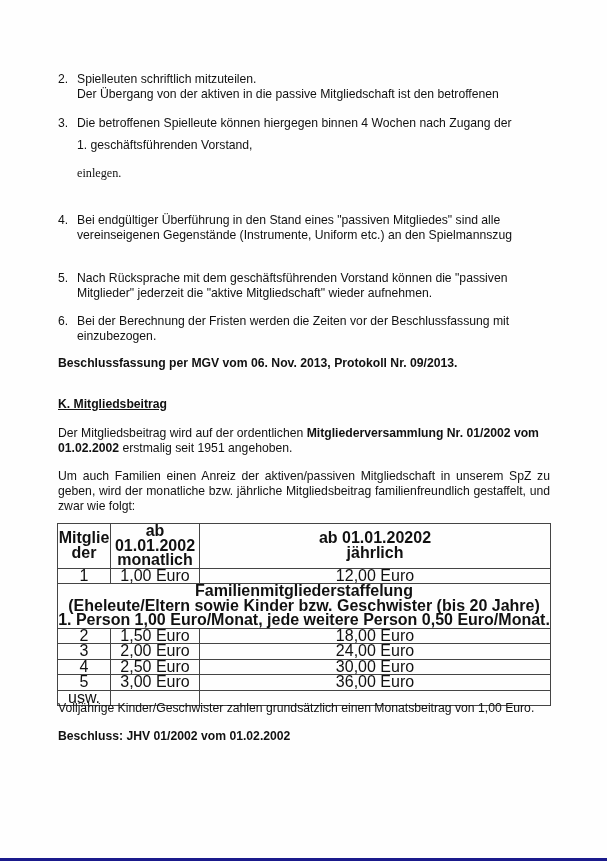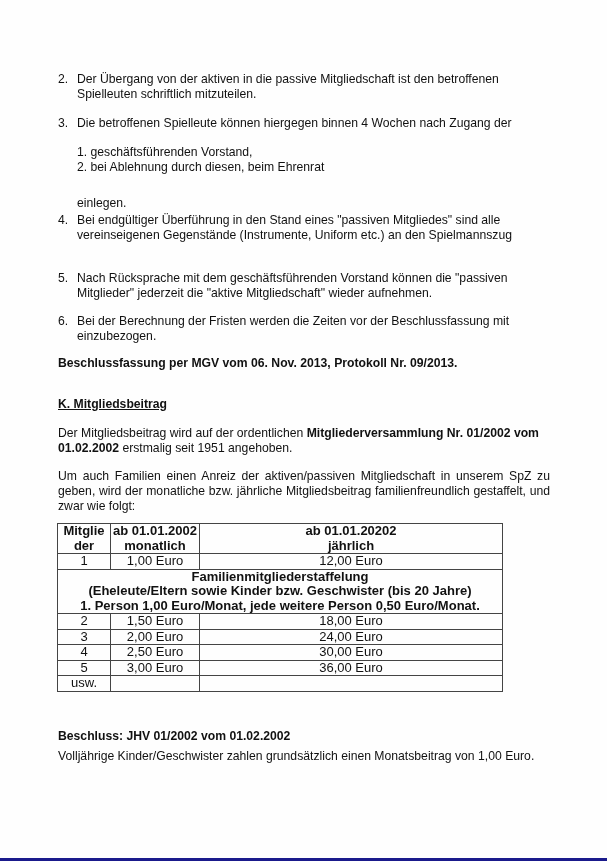--- a/index.html
+++ b/index.html
@@ -4,42 +4,41 @@
 <style>
   html, body { margin:0; padding:0; }
   body { width:607px; height:861px; background:#fefefe; position:relative; overflow:hidden;
          font-family:"Liberation Sans", sans-serif; color:#111; font-size:12.2px; line-height:15px; }
   .abs { position:absolute; }
   .item { position:absolute; left:58px; width:495px; }
   .item .num { position:absolute; left:0; top:0; }
   .item .txt { position:absolute; left:19px; top:0; width:476px; }
   .bold { font-weight:bold; }
   .just { text-align:justify; }
-  table.fees { position:absolute; left:57px; top:523px; width:446px; border-collapse:collapse; font-size:13px; }
+  table.fees { position:absolute; left:57px; top:523px; width:494px; border-collapse:collapse; font-size:16px; }
   table.fees td { border:1px solid #444; text-align:center; padding:0; line-height:14.5px; }
   .bottomline { position:absolute; left:0; top:858px; width:607px; height:3px; background:#1a1a8c; }
 </style>
 </head>
 <body>
 
 <div class="item" style="top:72px;">
   <span class="num">2.</span>
   <div class="txt">
+    <div>Spielleuten schriftlich mitzuteilen.</div>
     <div>Der Übergang von der aktiven in die passive Mitgliedschaft  ist den betroffenen</div>
-    <div>Spielleuten schriftlich mitzuteilen.</div>
   </div>
 </div>
 
 <div class="item" style="top:116px;">
   <span class="num">3.</span>
   <div class="txt">
     <div>Die betroffenen Spielleute können hiergegen binnen 4 Wochen nach Zugang der</div>
-    <div style="margin-top:14px;">1. geschäftsführenden Vorstand,</div>
-    <div>2. bei Ablehnung durch diesen, beim Ehrenrat</div>
-    <div style="margin-top:21px;">einlegen.</div>
+    <div style="margin-top:7px;">1. geschäftsführenden Vorstand,</div>
+    <div style="margin-top:13px;font-family:Liberation Serif, serif;">einlegen.</div>
   </div>
 </div>
 
 <div class="item" style="top:213px;">
   <span class="num">4.</span>
   <div class="txt">
     <div>Bei endgültiger Überführung in den Stand eines "passiven Mitgliedes"  sind alle</div>
     <div>vereinseigenen Gegenstände (Instrumente, Uniform etc.) an den Spielmannszug</div>
   </div>
 </div>
@@ -125,17 +124,17 @@
     <td>36,00 Euro</td>
   </tr>
   <tr>
     <td style="height:14.5px;">usw.</td>
     <td></td>
     <td></td>
   </tr>
 </tbody>
   </table>
 
-<div class="abs" style="left:58px; top:701px;margin-top:48px;">Volljährige Kinder/Geschwister zahlen grundsätzlich einen Monatsbeitrag von 1,00 Euro.</div>
+<div class="abs" style="left:58px; top:701px;">Volljährige Kinder/Geschwister zahlen grundsätzlich einen Monatsbeitrag von 1,00 Euro.</div>
 
 <div class="abs bold" style="left:58px; top:729px;">Beschluss: JHV 01/2002 vom 01.02.2002</div>
 
 <div class="bottomline"></div>
 
 </body></html>

